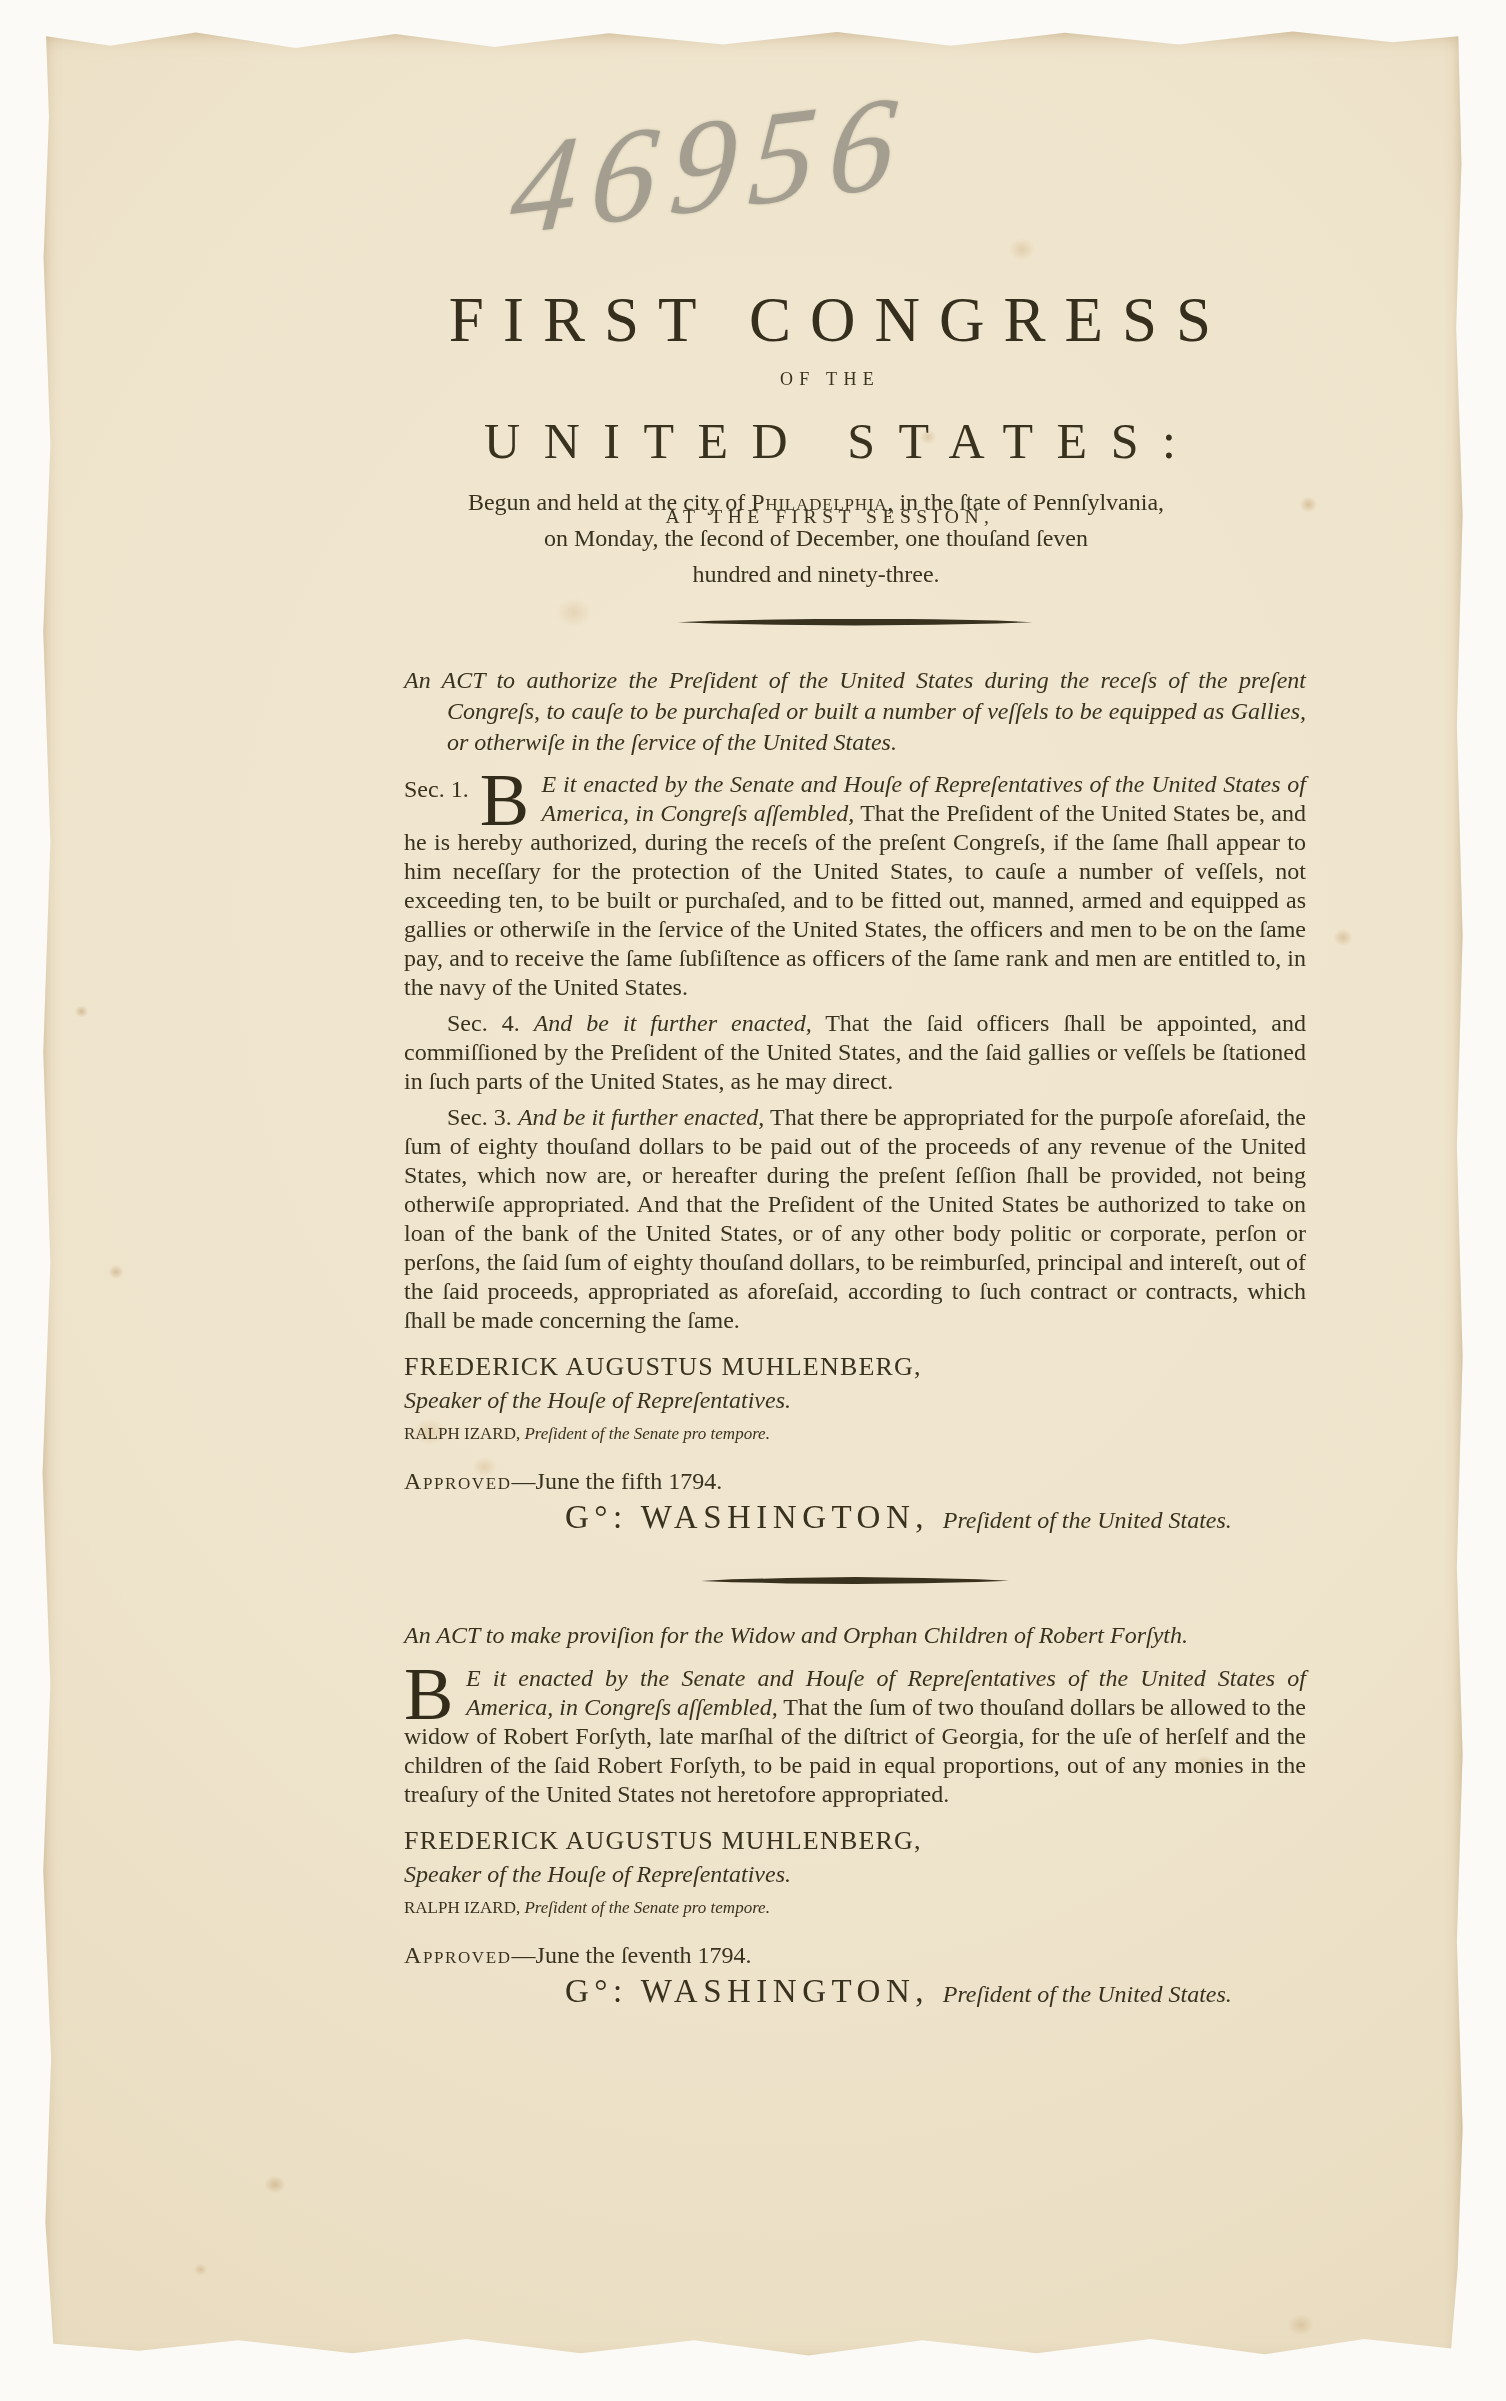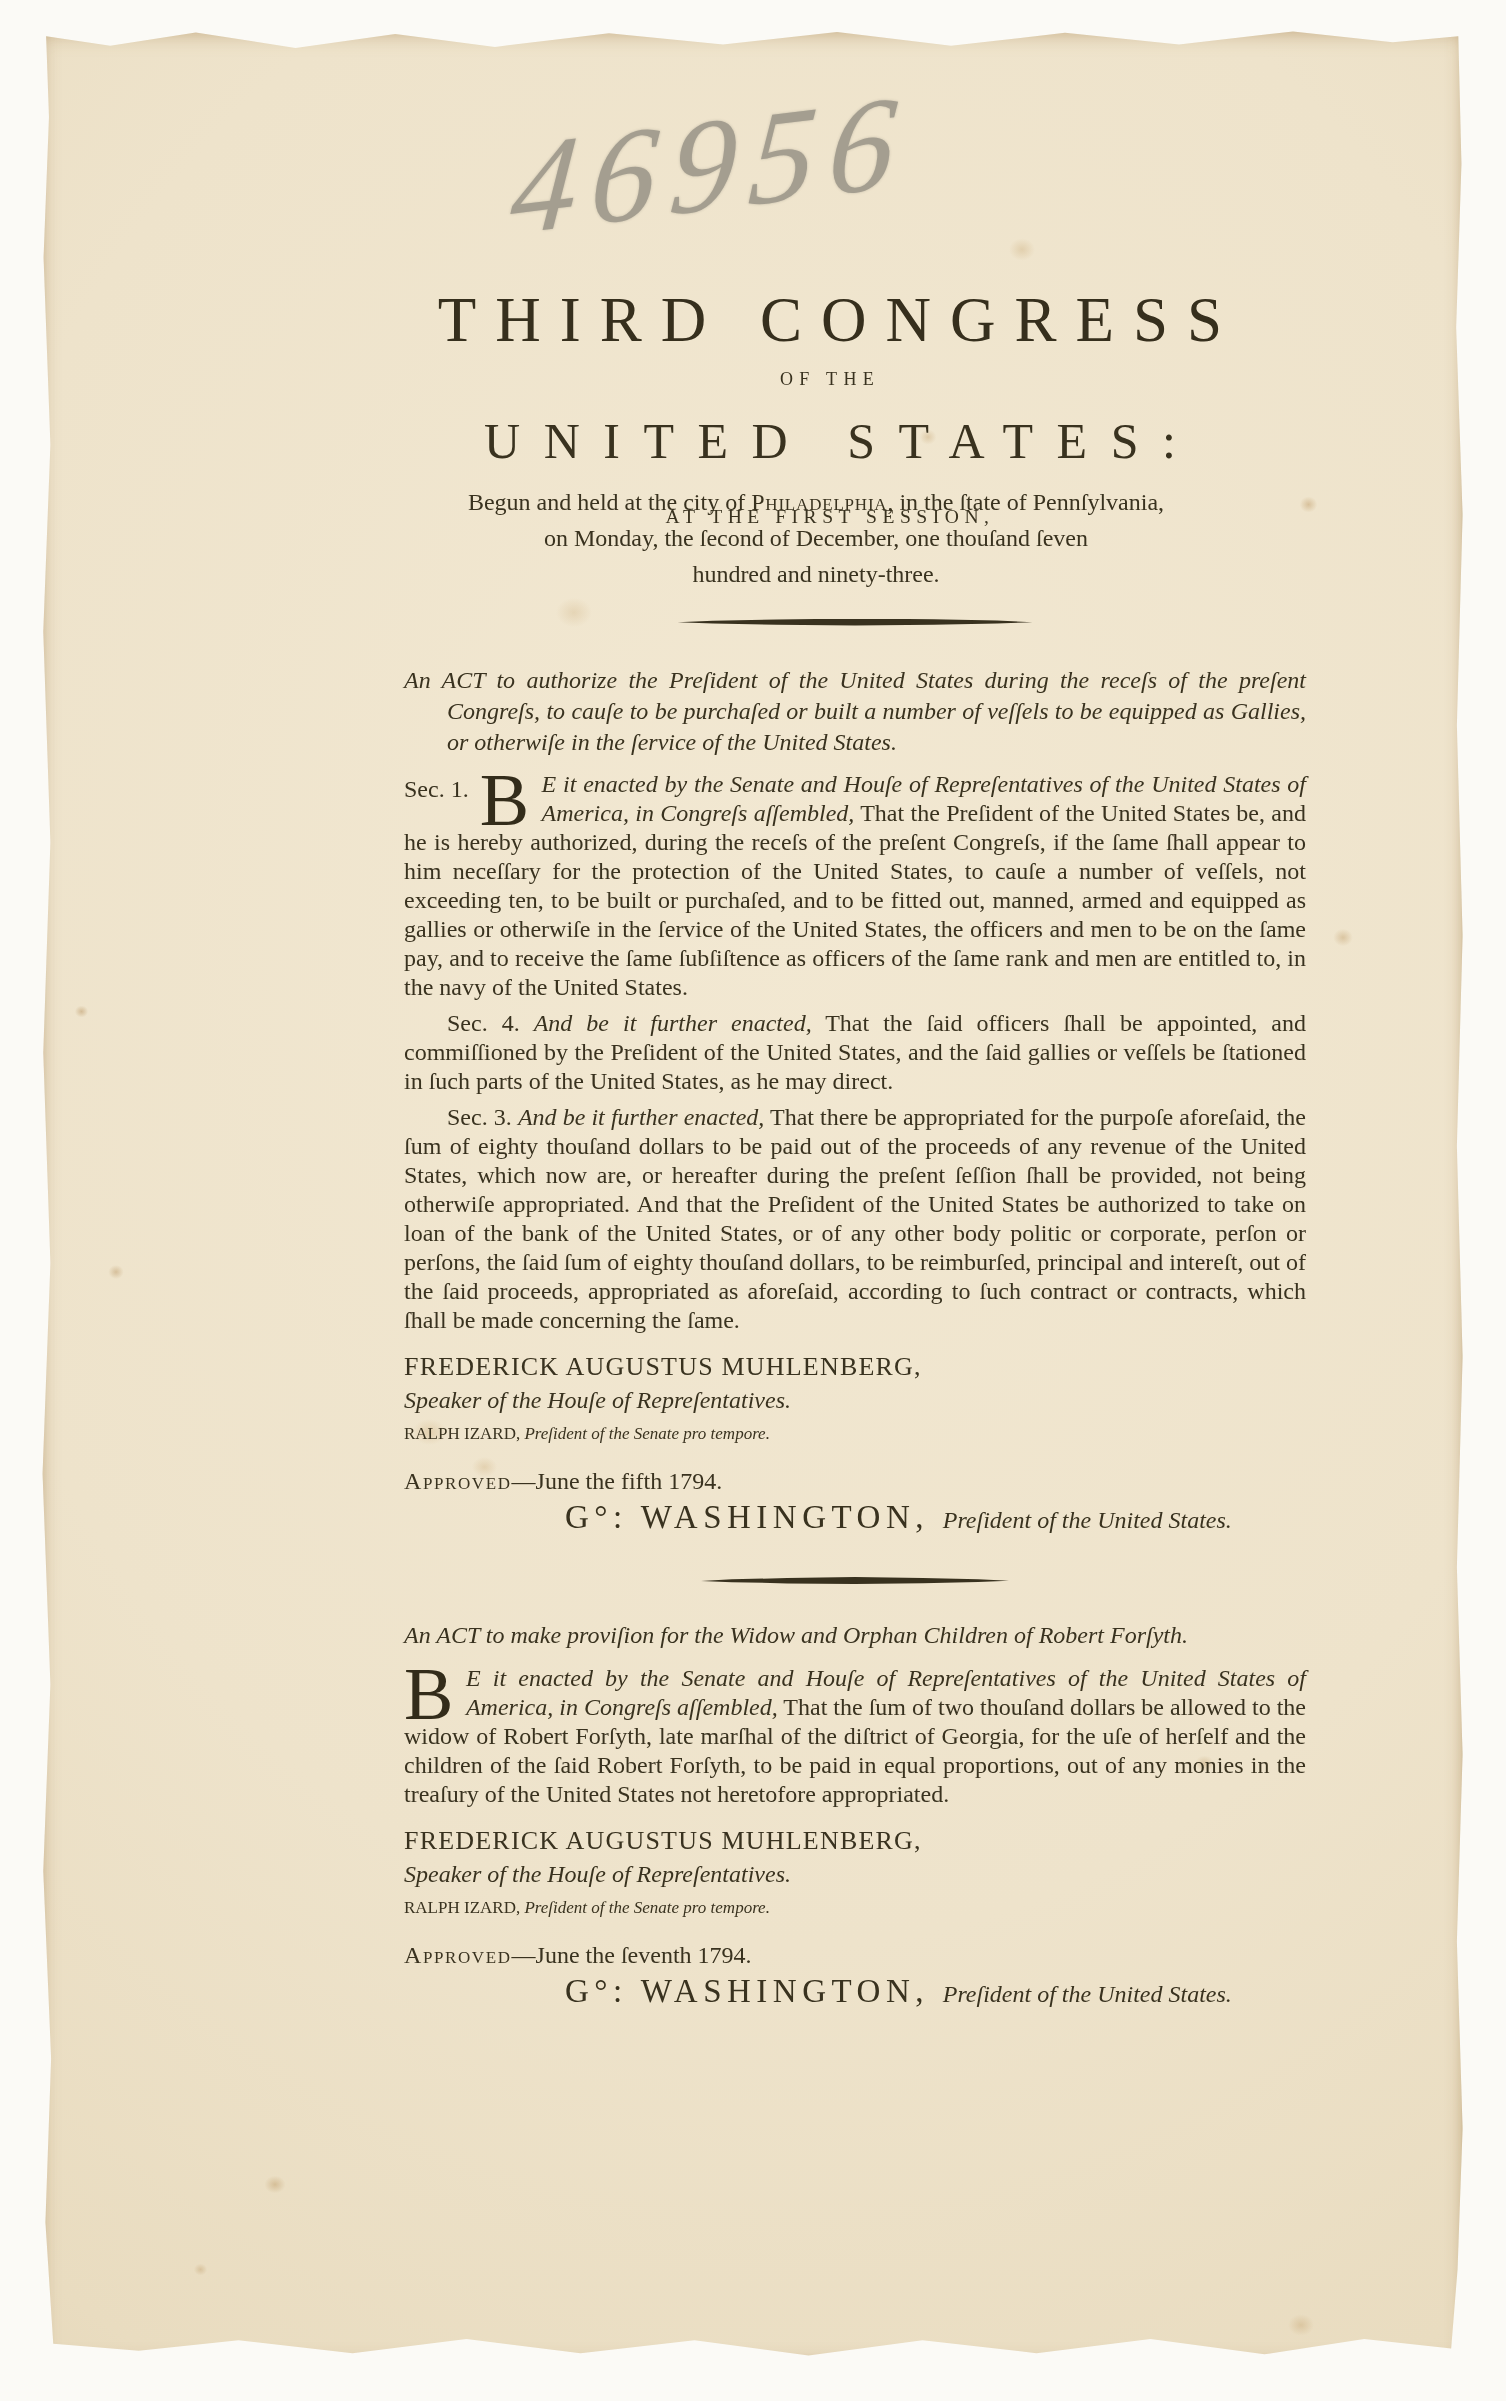--- a/index.html
+++ b/index.html
@@ -69,21 +69,21 @@
   <div class="stain" style="left:367px;top:1390px;width:47px;height:36px;background:radial-gradient(closest-side,rgba(196,158,100,.3),rgba(196,158,100,0) 72%);"></div>
   <div class="stain" style="left:428px;top:1429px;width:35px;height:28px;background:radial-gradient(closest-side,rgba(196,158,100,.28),rgba(196,158,100,0) 72%);"></div>
   <div class="stain" style="left:1152px;top:1728px;width:27px;height:23.5px;background:radial-gradient(closest-side,rgba(180,140,80,.32),rgba(180,140,80,0) 70%);"></div>
   <div class="stain" style="left:221px;top:2148px;width:30px;height:25px;background:radial-gradient(closest-side,rgba(176,134,74,.36),rgba(176,134,74,0) 70%);"></div>
   <div class="stain" style="left:152px;top:2237px;width:19px;height:17.3px;background:radial-gradient(closest-side,rgba(176,134,74,.3),rgba(176,134,74,0) 70%);"></div>
   <div class="stain" style="left:1244px;top:2286px;width:36px;height:30px;background:radial-gradient(closest-side,rgba(186,146,86,.3),rgba(186,146,86,0) 72%);"></div>
 
   <div class="handwritten">46956</div>
 
   <div class="masthead">
-    <div class="congress">THIRD CONGRESS</div>
+    <div class="congress">FIRST CONGRESS</div>
     <div class="of-the">OF THE</div>
     <div class="us">UNITED STATES:</div>
     <div class="session">AT THE FIRST SESSION,</div>
   </div>
 
   <div class="convening">
     <span>Begun and held at the city of </span><span class="sc">Philadelphia</span><span>, in the ſtate of Pennſylvania,</span><br>
     <span>on Monday, the ſecond of December, one thouſand ſeven</span><br>
     <span>hundred and ninety-three.</span>
   </div>

